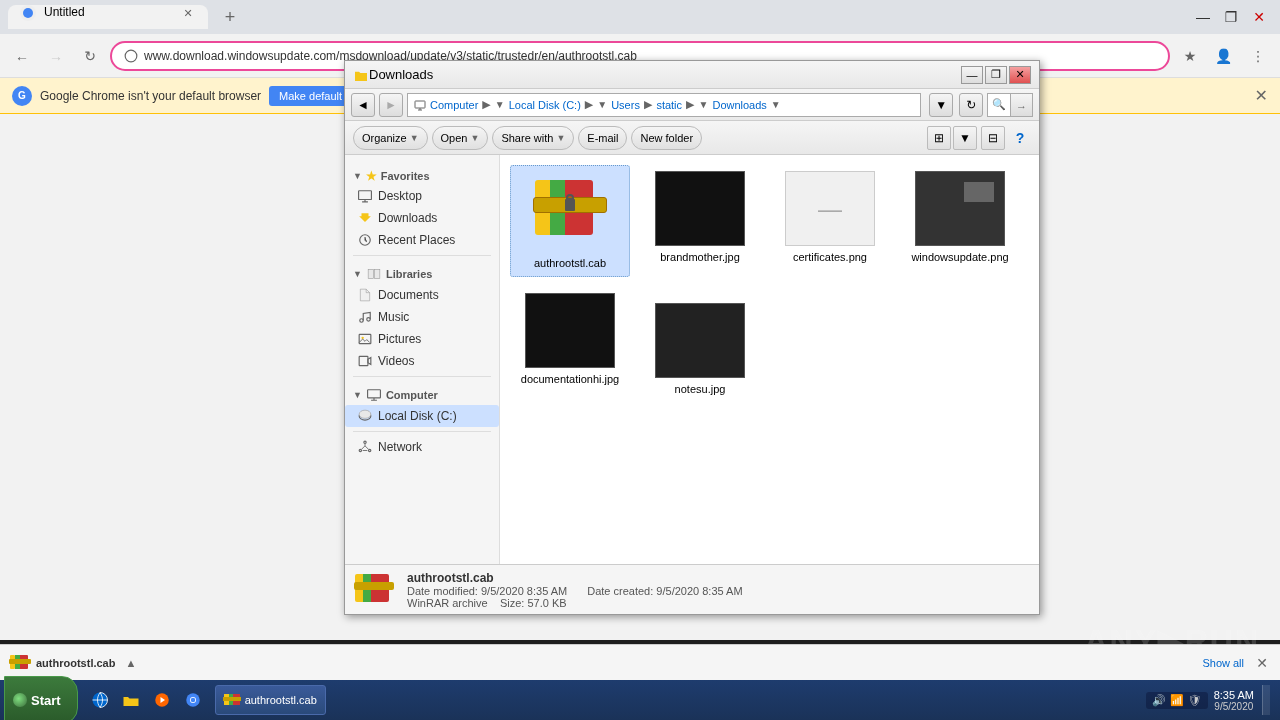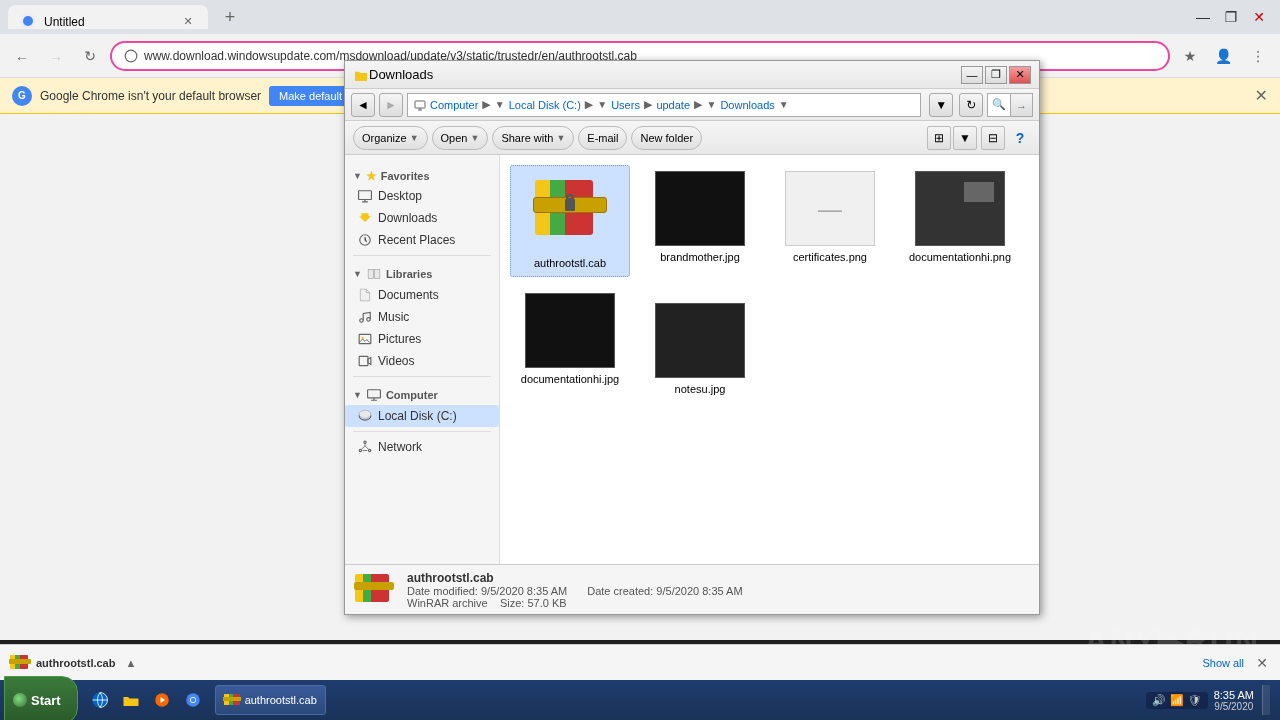--- a/index.html
+++ b/index.html
@@ -1,21 +1,21 @@
 <!DOCTYPE html>
 <html><head>
   <meta charset="utf-8">
   <style>
     * { margin: 0; padding: 0; box-sizing: border-box; }
     body { width: 1280px; height: 720px; overflow: hidden; font-family: 'Segoe UI', Tahoma, sans-serif; font-size: 12px; background: #1e1e1e; position: relative; }
 
     
     .chrome-window { width: 1280px; height: 640px; background: #f2f2f2; position: relative; }
     .chrome-titlebar { height: 34px; background: #dee1e6; display: flex; align-items: center; padding: 0 8px; gap: 8px; }
-    .chrome-tab { background: #f2f2f2; border-radius: 8px 8px 0 0; padding: 0 12px; height: 24px; display: flex; align-items: flex-end; gap: 8px; font-size: 12px; min-width: 200px; }
+    .chrome-tab { background: #f2f2f2; border-radius: 8px 8px 0 0; padding: 0 12px; height: 24px; display: flex; align-items: flex-start; gap: 8px; font-size: 12px; min-width: 200px; }
     .chrome-tab-title { flex: 1; overflow: hidden; text-overflow: ellipsis; white-space: nowrap; }
     .chrome-tab-close { width: 16px; height: 16px; display: flex; align-items: center; justify-content: center; border-radius: 50%; cursor: pointer; color: #666; font-size: 11px; }
     .chrome-new-tab { width: 28px; height: 28px; display: flex; align-items: center; justify-content: center; border-radius: 50%; cursor: pointer; font-size: 18px; color: #666; }
     .window-controls { margin-left: auto; display: flex; gap: 2px; }
     .win-btn { width: 26px; height: 26px; display: flex; align-items: center; justify-content: center; cursor: pointer; border-radius: 4px; font-size: 14px; color: #333; }
 
     .chrome-toolbar { height: 44px; background: #f2f2f2; display: flex; align-items: center; padding: 0 8px; gap: 6px; border-bottom: 1px solid #ddd; }
     .nav-btn { width: 28px; height: 28px; border-radius: 50%; display: flex; align-items: center; justify-content: center; cursor: pointer; font-size: 14px; color: #666; }
     .address-bar { flex: 1; height: 30px; background: white; border: 2px solid #ec4899; border-radius: 15px; padding: 0 12px; font-size: 12px; display: flex; align-items: center; gap: 6px; }
     .address-text { flex: 1; font-size: 12px; color: #333; overflow: hidden; text-overflow: ellipsis; white-space: nowrap; }
@@ -181,21 +181,21 @@
           <path d="M8 22h8M12 18v4" stroke="#666" stroke-width="2"></path>
         </svg>
       <span class="breadcrumb-item">Computer</span>
       <span class="breadcrumb-sep">▶</span>
       <span class="breadcrumb-arrow">▼</span>
       <span class="breadcrumb-item">Local Disk (C:)</span>
       <span class="breadcrumb-sep">▶</span>
       <span class="breadcrumb-arrow">▼</span>
       <span class="breadcrumb-item">Users</span>
       <span class="breadcrumb-sep">▶</span>
-      <span class="breadcrumb-item">update</span>
+      <span class="breadcrumb-item">static</span>
       <span class="breadcrumb-sep">▶</span>
       <span class="breadcrumb-arrow">▼</span>
       <span class="breadcrumb-item">Downloads</span>
       <span class="breadcrumb-arrow">▼</span>
     </div>
     <div style="margin-left:4px;">
       <div class="exp-nav-btn">▼</div>
     </div>
     <div class="exp-nav-btn" style="margin-left:2px;">↻</div>
     <div class="search-box-container">
@@ -381,21 +381,21 @@
         <span class="file-label">brandmother.jpg</span>
       </div>
 
       <div class="file-item">
         <div class="cert-thumb">—</div>
         <span class="file-label">certificates.png</span>
       </div>
 
       <div class="file-item">
         <div class="digital-thumb"></div>
-        <span class="file-label">documentationhi.png</span>
+        <span class="file-label">windowsupdate.png</span>
       </div>
 
       <div class="file-item">
         <div class="file-thumb-black"></div>
         <span class="file-label">documentationhi.jpg</span>
       </div>
 
 
       <div class="file-item" style="margin-top:10px;">
         <div style="width:90px;height:75px;background:#222;border:1px solid #555;"></div>

